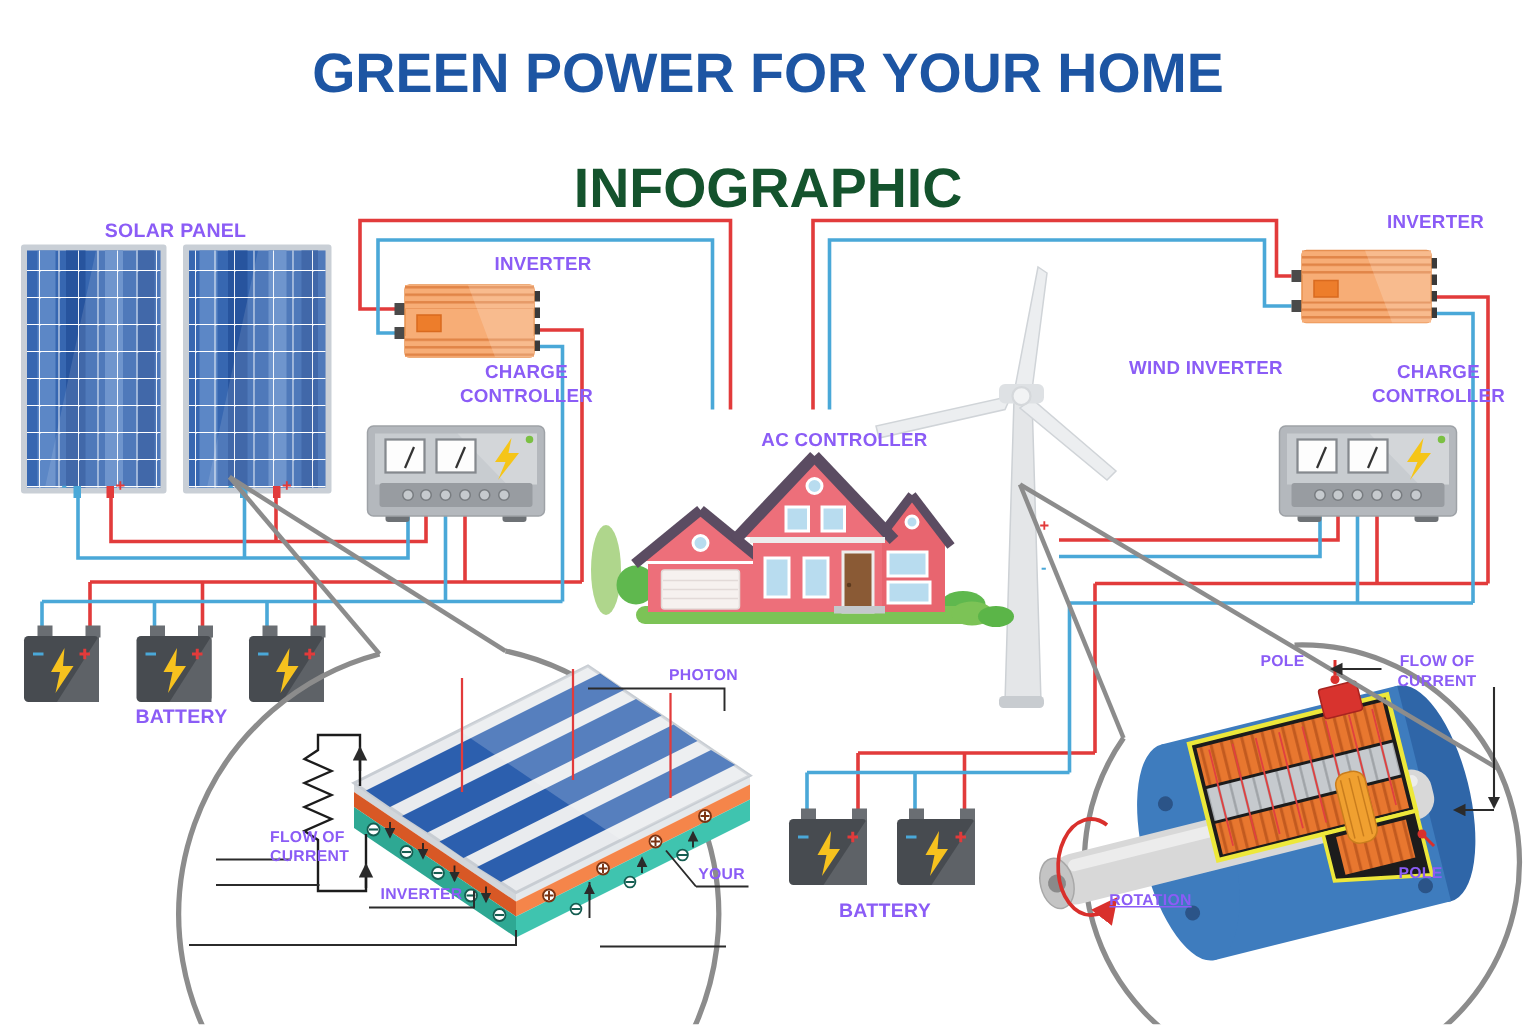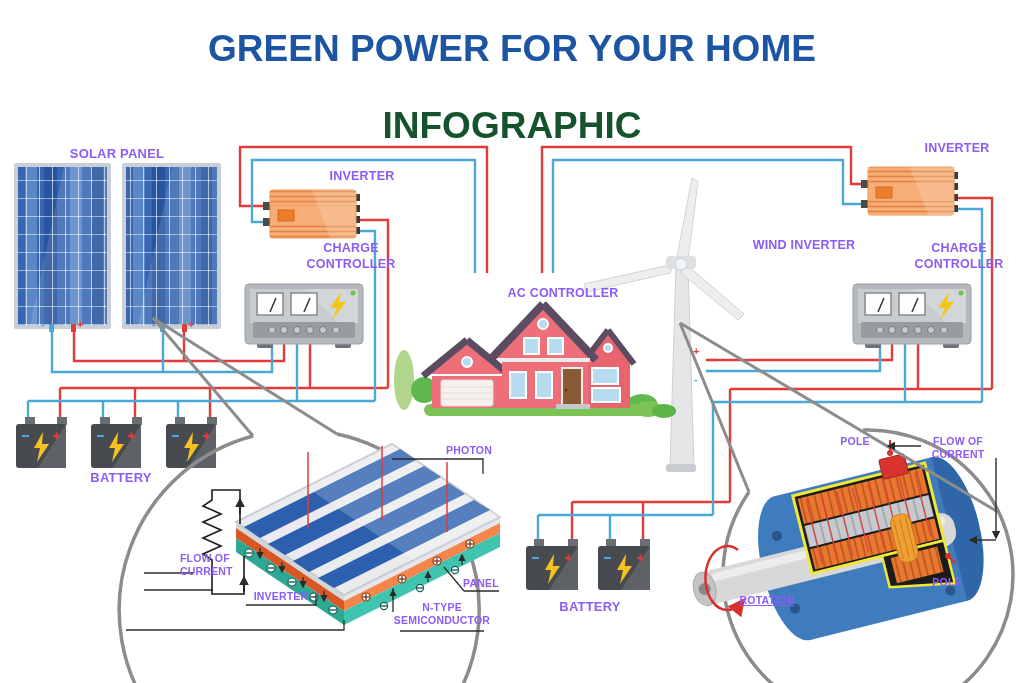--- a/index.html
+++ b/index.html
@@ -33,22 +33,21 @@
   <div class="lbl s12" style="left:515px;top:286px;">AC CONTROLLER</div>
 
   <div class="lbl s12" style="left:756px;top:238px;">WIND INVERTER</div>
   <div class="lbl s12" style="left:909px;top:141px;">INVERTER</div>
   <div class="lbl s12 wrap" style="left:911px;top:241px;width:100px;">CHARGE CONTROLLER</div>
   <div class="lbl s13" style="left:590px;top:599px;">BATTERY</div>
 
   <div class="lbl s10" style="left:421px;top:444px;margin-left:48px;">PHOTON</div>
   <div class="lbl s10 wrap" style="left:180px;top:552px;width:72px;text-align:left;transform:none;">FLOW OF CURRENT</div>
   <div class="lbl s10" style="left:281px;top:590px;">INVERTER</div>
-  <div class="lbl s10 wrap" style="left:442px;top:601px;width:120px;">N-TYPE SEMICONDUCTOR</div>
-  <div class="lbl s10" style="left:481px;top:577px;">PANEL</div>
+  <div class="lbl s10" style="left:481px;top:577px;">YOUR</div>
 
   <div class="lbl s10" style="left:855px;top:435px;">POLE</div>
   <div class="lbl s10 wrap" style="left:958px;top:435px;width:78px;">FLOW OF CURRENT</div>
   <div class="lbl s10" style="left:947px;top:576px;">POLE</div>
   <div class="lbl s10" style="left:767px;top:594px;text-decoration:underline;">ROTATION</div>
 
   <div class="pol blu" style="left:41px;top:318px;">-</div>
   <div class="pol red" style="left:77px;top:318px;">+</div>
   <div class="pol blu" style="left:152px;top:318px;">-</div>
   <div class="pol red" style="left:188px;top:318px;">+</div>

